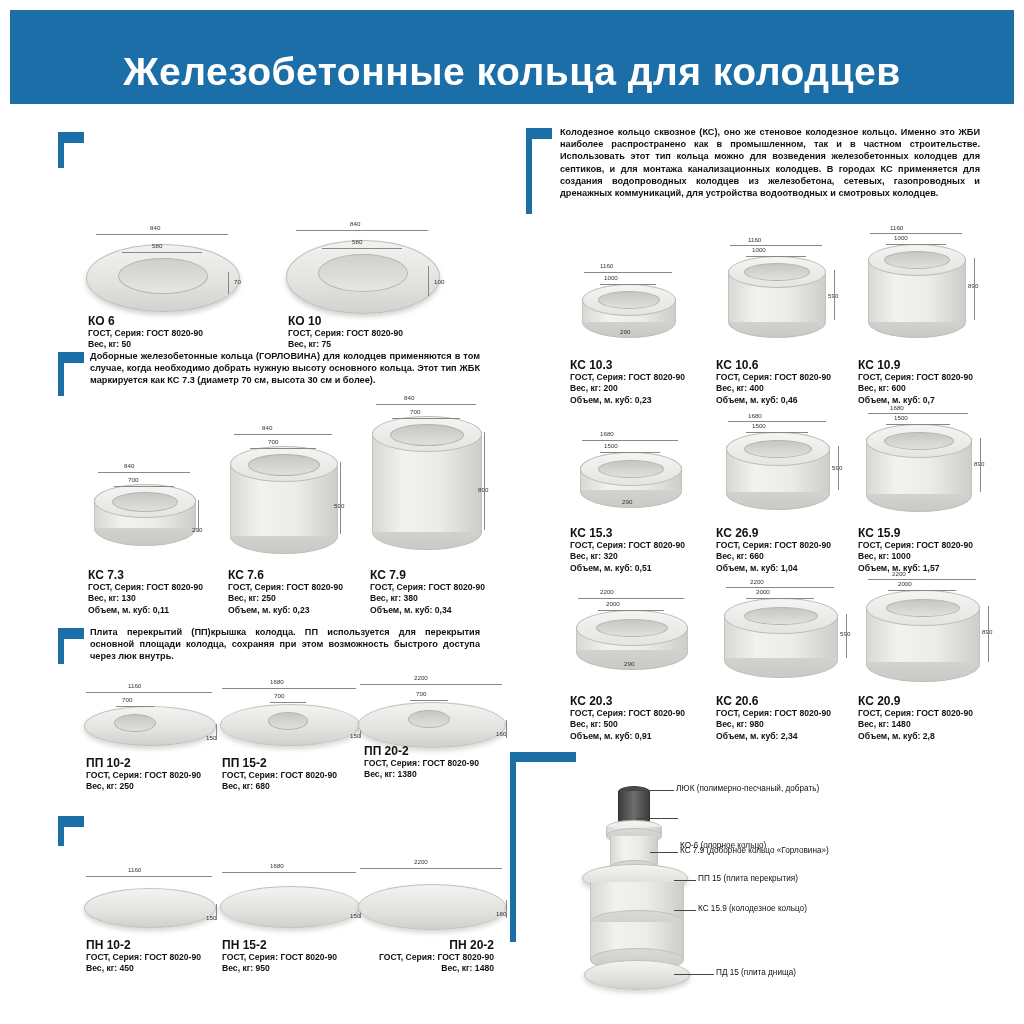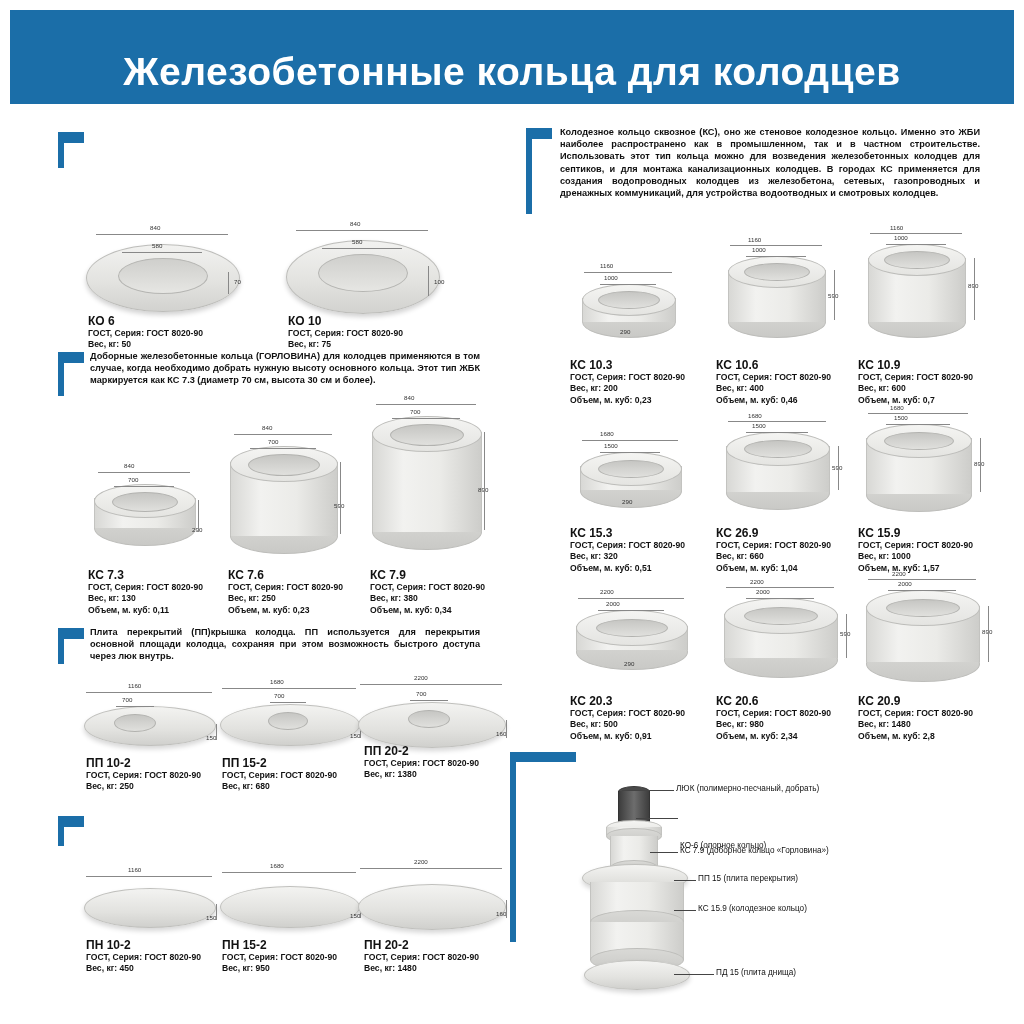--- a/index.html
+++ b/index.html
@@ -298,21 +298,21 @@
       <span class="l">Вес, кг: 950</span>
     </div>
 
     <div class="shape" style="left:340px;top:752px;width:160px;height:78px;">
       <div class="slab" style="left:8px;top:28px;width:146px;height:44px;"></div>
       <div class="dim" style="left:64px;top:2px;">2200</div>
       <div class="dimline" style="left:10px;top:12px;width:142px;height:1px;"></div>
       <div class="dim" style="left:146px;top:54px;">160</div>
       <div class="dimline" style="left:156px;top:44px;width:1px;height:18px;"></div>
     </div>
-    <div class="cap" style="left:354px;top:836px;width:130px;">
+    <div class="cap" style="left:354px;top:836px;width:130px;text-align:right;">
       <b>ПН 20-2</b>
       <span class="l">ГОСТ, Серия: ГОСТ 8020-90</span>
       <span class="l">Вес, кг: 1480</span>
     </div>
 
     <div class="cal" style="left:516px;top:24px;width:26px;height:11px;"></div>
     <div class="cal" style="left:516px;top:24px;width:6px;height:86px;"></div>
     <div class="note reg" style="left:550px;top:22px;width:420px;">Колодезное кольцо сквозное (КС), оно же стеновое колодезное кольцо. Именно это ЖБИ наиболее распространено как в промышленном, так и в частном строительстве. Использовать этот тип кольца можно для возведения железобетонных колодцев для септиков, и для монтажа канализационных колодцев. В городах КС применяется для создания водопроводных колодцев из железобетона, сетевых, газопроводных и дренажных коммуникаций, для устройства водоотводных и смотровых колодцев.</div>
 
     <div class="shape" style="left:556px;top:158px;width:120px;height:92px;">

